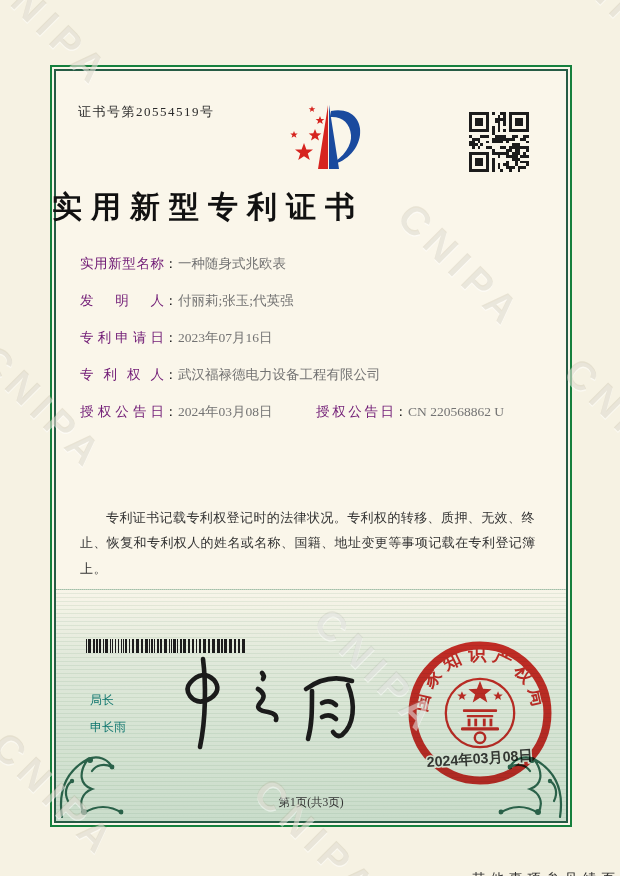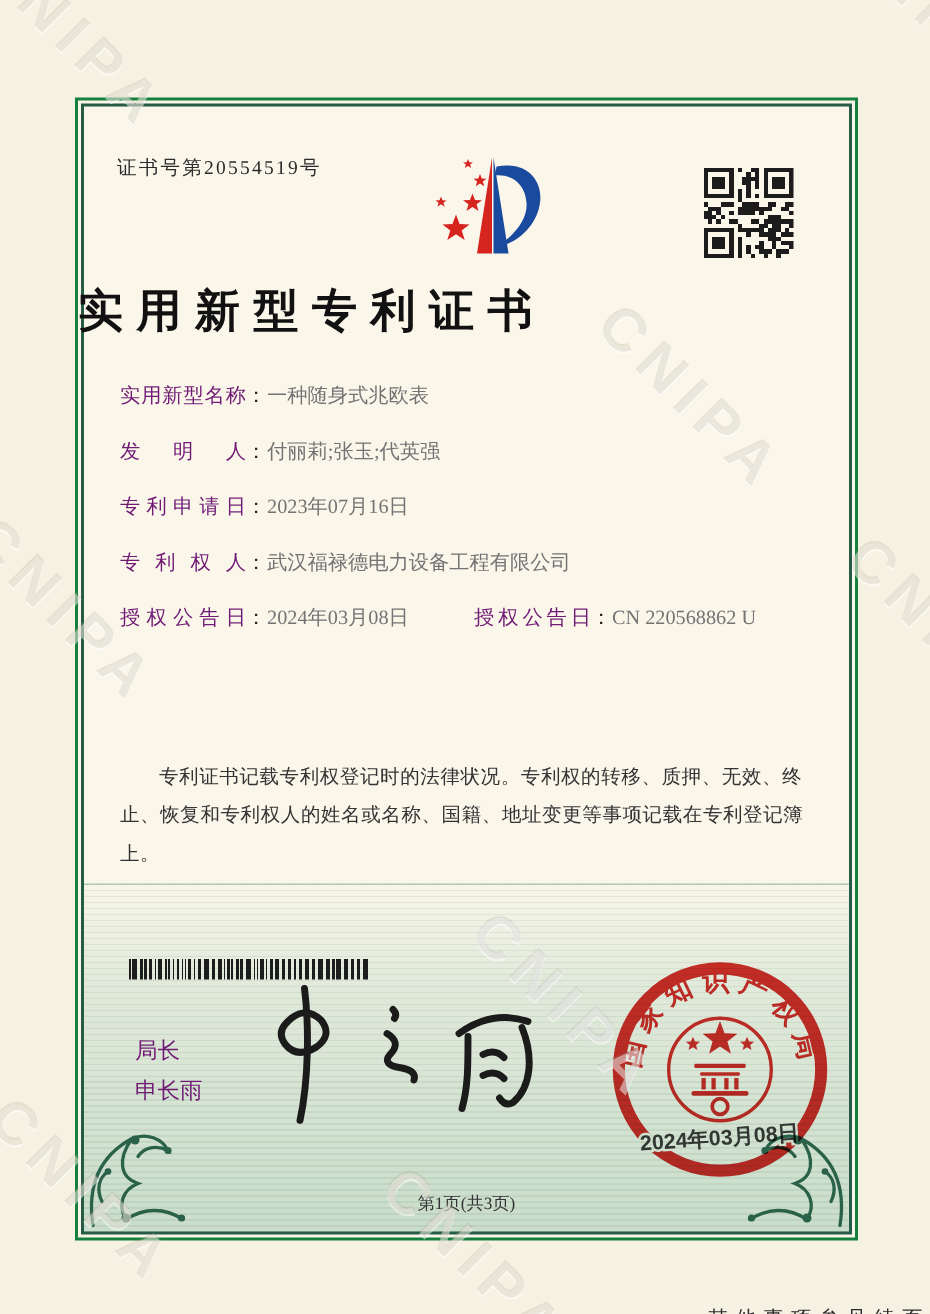--- a/index.html
+++ b/index.html
@@ -52,21 +52,21 @@
   .f-value{display:inline-block;vertical-align:top;color:#737373;max-width:350px;}
   .addr-lines{display:inline-block;vertical-align:top;line-height:20px;max-width:350px;}
   .grant-group2{position:absolute;left:236px;top:0;}
   .grant-group2 .f-label{width:78px;}
   
   .paras{position:absolute;left:28px;top:438px;width:466px;z-index:4;
     font-size:13px;line-height:1.95;color:#333;letter-spacing:0.4px;}
   .paras p{margin:0;text-indent:2em;}
   
   .barcode{position:absolute;left:34px;top:572px;width:162px;height:14px;z-index:4;}
-  .sig-block{position:absolute;left:38px;top:620px;z-index:4;font-family:"Liberation Sans","DejaVu Sans",sans-serif;font-size:15px;color:#701a75;line-height:27px;}
+  .sig-block{position:absolute;left:38px;top:620px;z-index:4;font-family:"Liberation Sans","DejaVu Sans",sans-serif;font-size:12px;color:#0f766e;line-height:27px;}
   .sig-svg{position:absolute;left:118px;top:582px;width:225px;height:105px;z-index:4;}
   .seal{position:absolute;left:352px;top:570px;width:152px;height:152px;z-index:5;mix-blend-mode:multiply;opacity:0.95;}
   .page-no{position:absolute;left:0;top:728px;width:100%;text-align:center;font-size:11.5px;color:#333;z-index:4;}
   .cont-note{
     position:absolute;left:0;top:832px;width:100%;text-align:right;z-index:4;
     font-size:13.5px;letter-spacing:5px;color:#2b2b2b;margin-top:38px;
   }
 </style>
 </head>
 <body>

